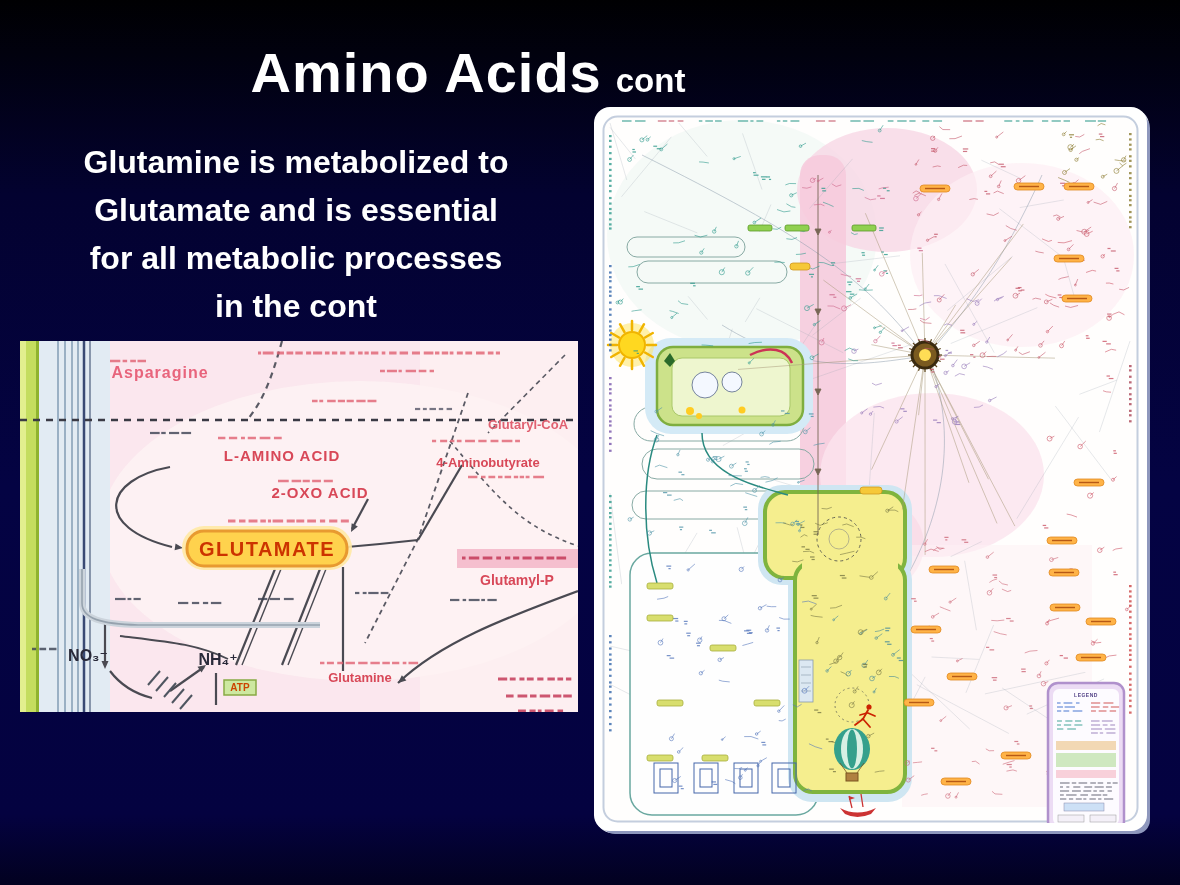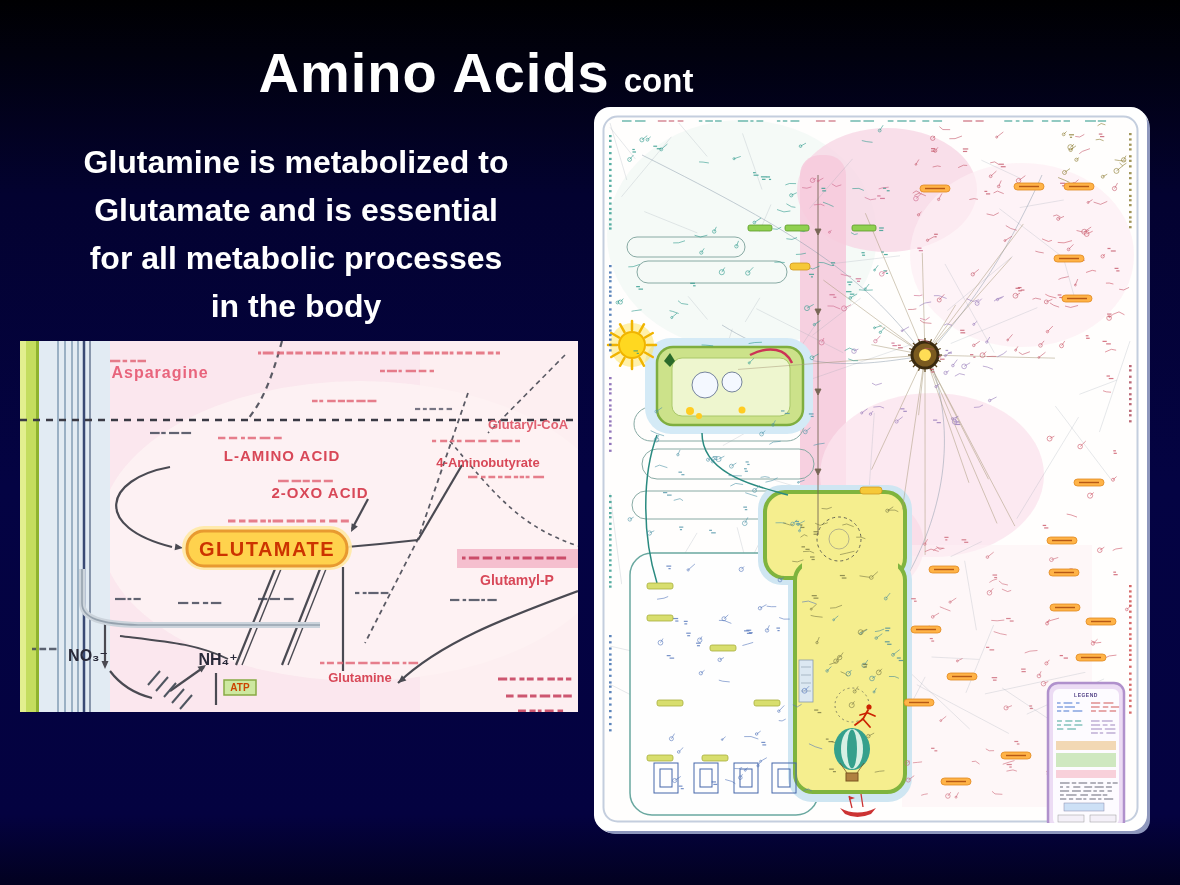--- a/index.html
+++ b/index.html
@@ -4,21 +4,21 @@
 <style>
   html,body{margin:0;padding:0;}
   body{
     width:1180px;height:885px;overflow:hidden;
     background:linear-gradient(180deg,#000002 0%,#01010e 6%,#030230 22%,#040343 55%,#040240 92%,#020120 100%);
     font-family:"Liberation Sans","DejaVu Sans",sans-serif;
   }
   .slide{position:relative;width:1180px;height:885px;}
   .title-row{
     position:absolute;left:0;top:40px;width:936px;text-align:center;
-    color:#ffffff;font-weight:bold;white-space:nowrap;padding-left:8px;
+    color:#ffffff;font-weight:bold;white-space:nowrap;
   }
   .title-main{font-size:56px;letter-spacing:1px;}
   .title-suffix{font-size:33px;margin-left:14px;}
   .body-text{
     position:absolute;left:0;top:138px;width:592px;
     color:#ffffff;font-weight:bold;font-size:32px;line-height:48px;
     text-align:center;white-space:pre-line;letter-spacing:0px;
   }
   .closeup-wrap{
     position:absolute;left:20px;top:341px;width:558px;height:371px;
@@ -38,21 +38,21 @@
 
 <div class="slide">
 
   <div class="title-row">
     <span class="title-main">Amino Acids</span><span class="title-suffix">cont</span>
   </div>
 
   <div class="body-text">Glutamine is metabolized to
 Glutamate and is essential
 for all metabolic processes
-in the body</div>
+in the cont</div>
 
   <div class="closeup-wrap">
     <svg width="558" height="371" viewBox="0 0 558 371">
 
       <rect x="0" y="0" width="558" height="371" fill="#fbe7ee"></rect>
       <ellipse cx="340" cy="190" rx="260" ry="150" fill="#fdf4f4" opacity="0.75"></ellipse>
       <rect x="400" y="0" width="158" height="371" fill="#fdf2f2" opacity="0.7"></rect>
 
       <rect x="18" y="0" width="72" height="371" fill="#e2ebf3"></rect>
       <rect x="0" y="0" width="18" height="371" fill="#c4dd5e"></rect>

